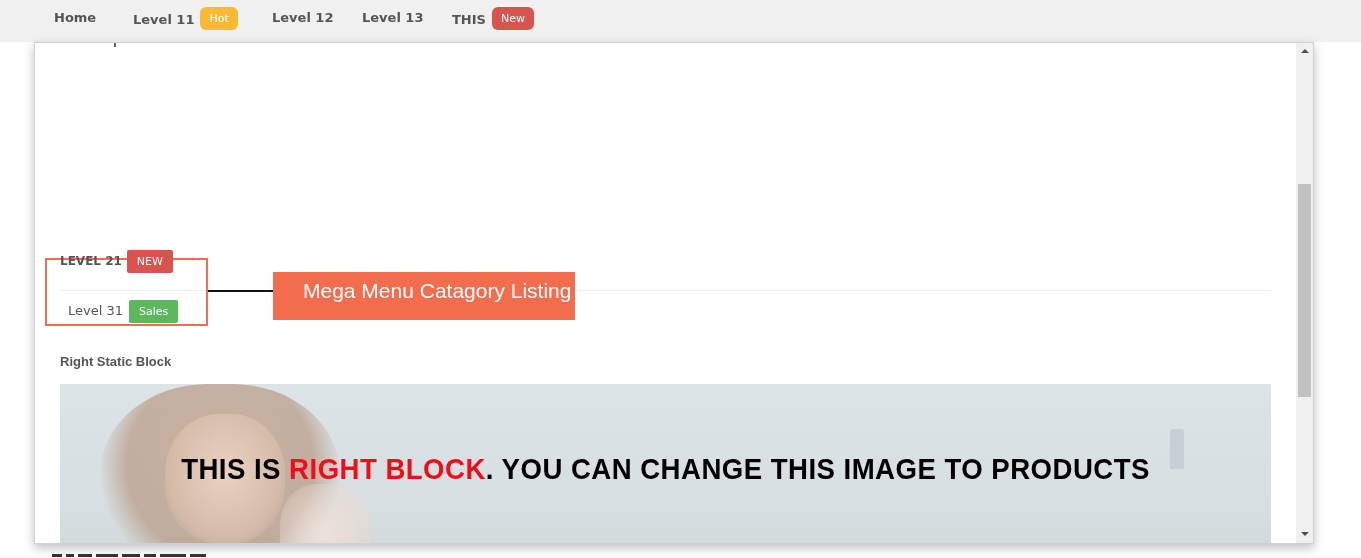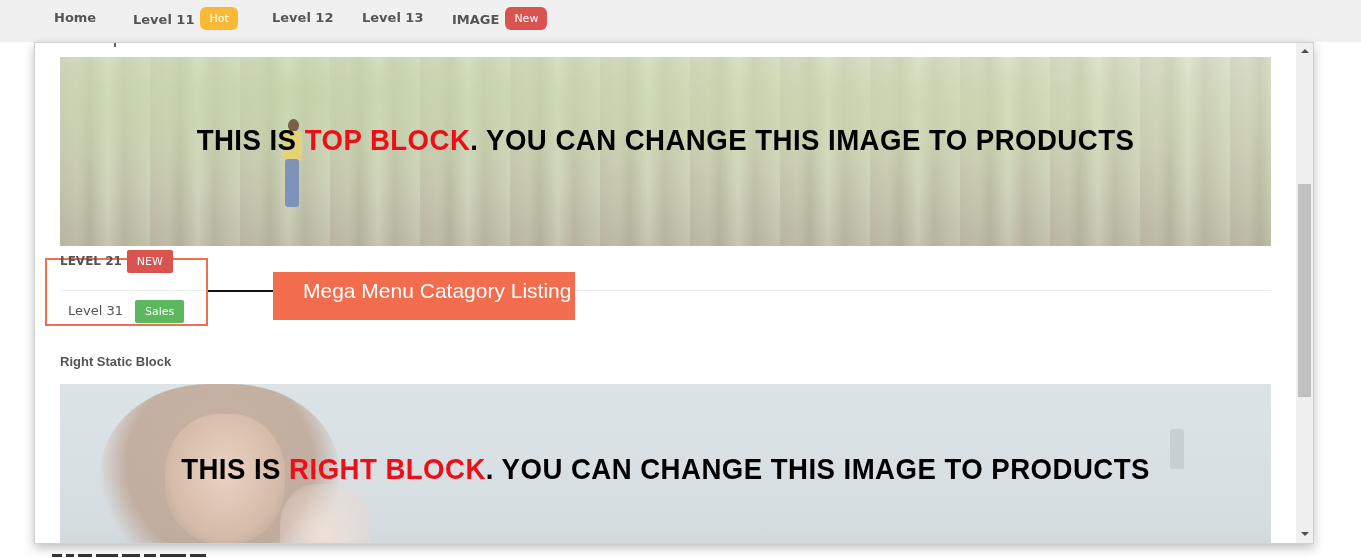--- a/index.html
+++ b/index.html
@@ -34,21 +34,21 @@
   .banner-text { position: absolute; left: 0; right: 0; text-align: center; font-family: "Liberation Sans", sans-serif; font-weight: bold; font-size: 30px; letter-spacing: 0.5px; color: #000; white-space: nowrap; transform: scaleX(0.92); }
   .banner-top .banner-text { top: 66px; }
   .banner-text .hl { color: #ef0d17; }
 
   
   .cat-box { position: absolute; left: 10px; top: 215px; width: 163px; height: 68px; border: 2px solid #ee6e52; }
   .level21 { position: absolute; left: 25px; top: 206px; font-size: 12px; font-weight: bold; color: #555; height: 24px; line-height: 24px; white-space: nowrap; cursor: pointer; text-align: right; }
   .badge-new { display: inline-block; margin-left: 5px; padding: 0 10px; height: 23px; line-height: 23px; background: #d9534f; color: #fff; font-size: 11px; font-weight: normal; border-radius: 2px; }
   .cat-divider { position: absolute; left: 25px; top: 247px; width: 1211px; height: 1px; background: #ececec; }
   .level31 { position: absolute; left: 33px; top: 256px; font-size: 13px; color: #555; height: 24px; line-height: 24px; white-space: nowrap; cursor: pointer; }
-  .badge-sales { display: inline-block; margin-left: 12px; padding: 0 10px; height: 23px; line-height: 23px; background: #5cb85c; color: #fff; font-size: 11px; border-radius: 2px; }
+  .badge-sales { display: inline-block; margin-left: 6px; padding: 0 10px; height: 23px; line-height: 23px; background: #5cb85c; color: #fff; font-size: 11px; border-radius: 2px; }
 
   .connector { position: absolute; left: 173px; top: 247px; width: 65px; height: 2px; background: #111; }
   .annotation { position: absolute; left: 238px; top: 229px; width: 302px; height: 48px; background: #f26d4d; color: #fff; font-family: "Liberation Sans", sans-serif; font-size: 21px; padding: 7px 0 0 30px; white-space: nowrap; }
 
   .right-title { position: absolute; left: 25px; top: 289px; font-family: "Liberation Sans", sans-serif; font-size: 13px; font-weight: bold; color: #555; margin-top: 22px; }
 
   
   .banner-right { top: 316px; height: 200px;
     background: linear-gradient(180deg, #dde4e8 0%, #d6dde0 70%, #c9d2d2 100%); margin-top: 25px; }
   .face-hair { position: absolute; left: 40px; top: 0; width: 240px; height: 200px; border-radius: 45% 45% 0 0;
@@ -82,38 +82,27 @@
   <div class="nav-item" style="left:133px;">
     <span>Level 11</span><span class="nav-badge" style="background:#f9b935;">Hot</span>
   </div>
   <div class="nav-item" style="left:272px;">
     <span>Level 12</span>
   </div>
   <div class="nav-item" style="left:362px;">
     <span>Level 13</span>
   </div>
   <div class="nav-item" style="left:452px;">
-    <span>IMAGE</span><span class="nav-badge" style="background:#d9534f;">New</span>
+    <span>THIS</span><span class="nav-badge" style="background:#d9534f;">New</span>
   </div>
 </div>
 
 <div class="popup">
   <div class="popup-top-tick"></div>
 
-  <div class="banner banner-top">
-    <div class="forest-overlay"></div>
-    <div class="person">
-      <div class="person-head"></div>
-      <div class="person-torso"></div>
-      <div class="person-legs"></div>
-    </div>
-    <div class="banner-text">
-      <span>THIS IS </span><span class="hl">TOP BLOCK</span><span>. YOU CAN CHANGE THIS IMAGE TO PRODUCTS</span>
-    </div>
-  </div>
 
   <div class="cat-divider"></div>
   <div class="cat-box"></div>
 
   <div class="level21">
     <span>LEVEL 21</span><span class="badge-new">NEW</span>
   </div>
   <div class="level31">
     <span>Level 31</span><span class="badge-sales">Sales</span>
   </div>

